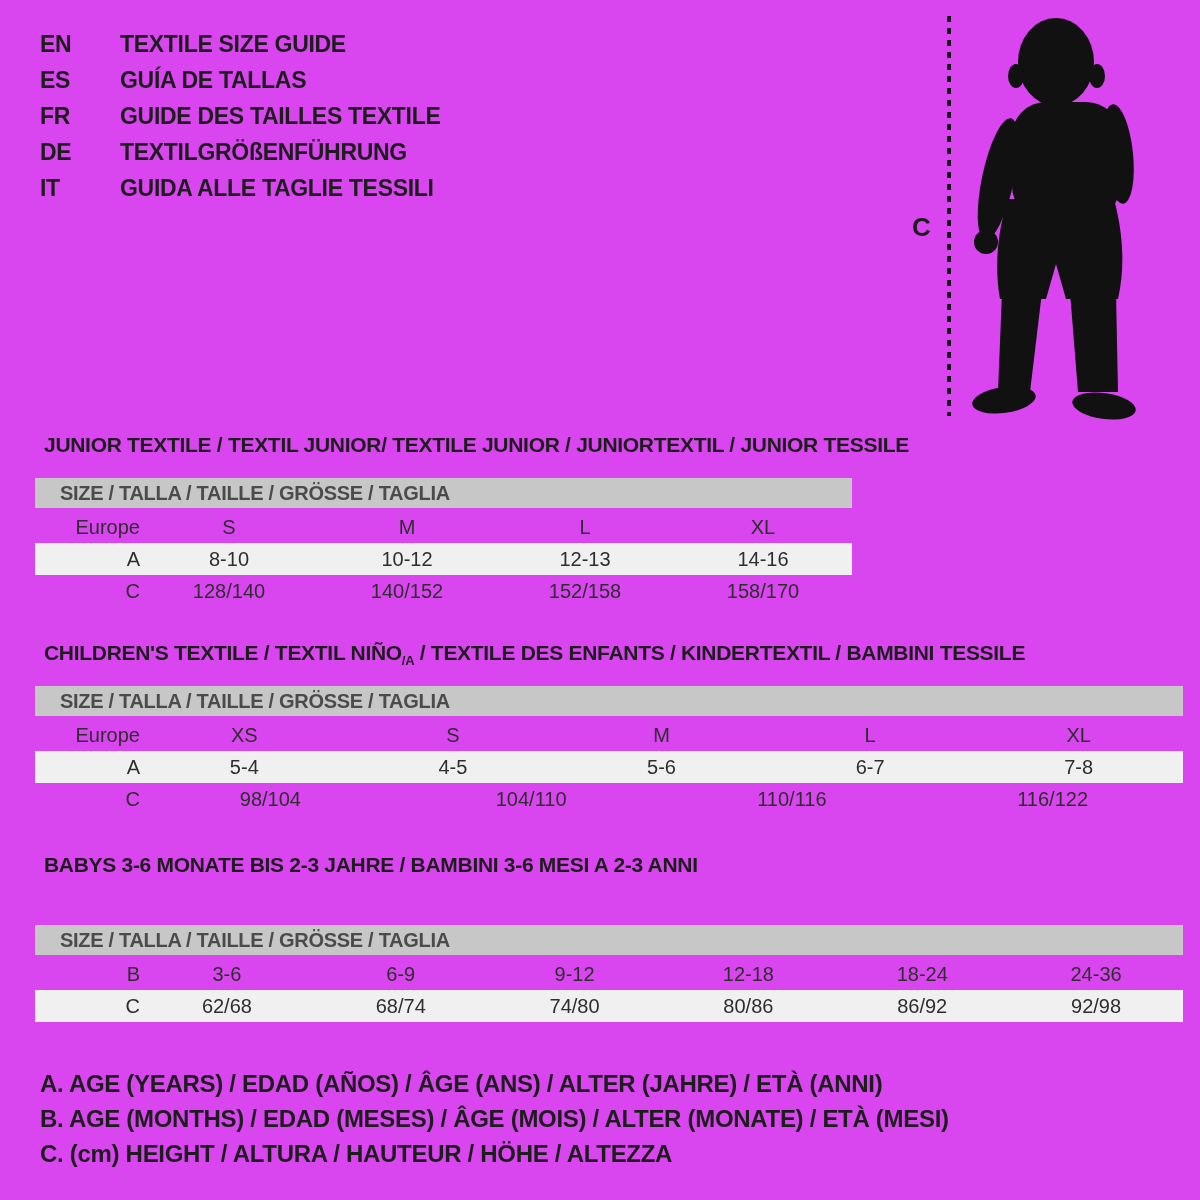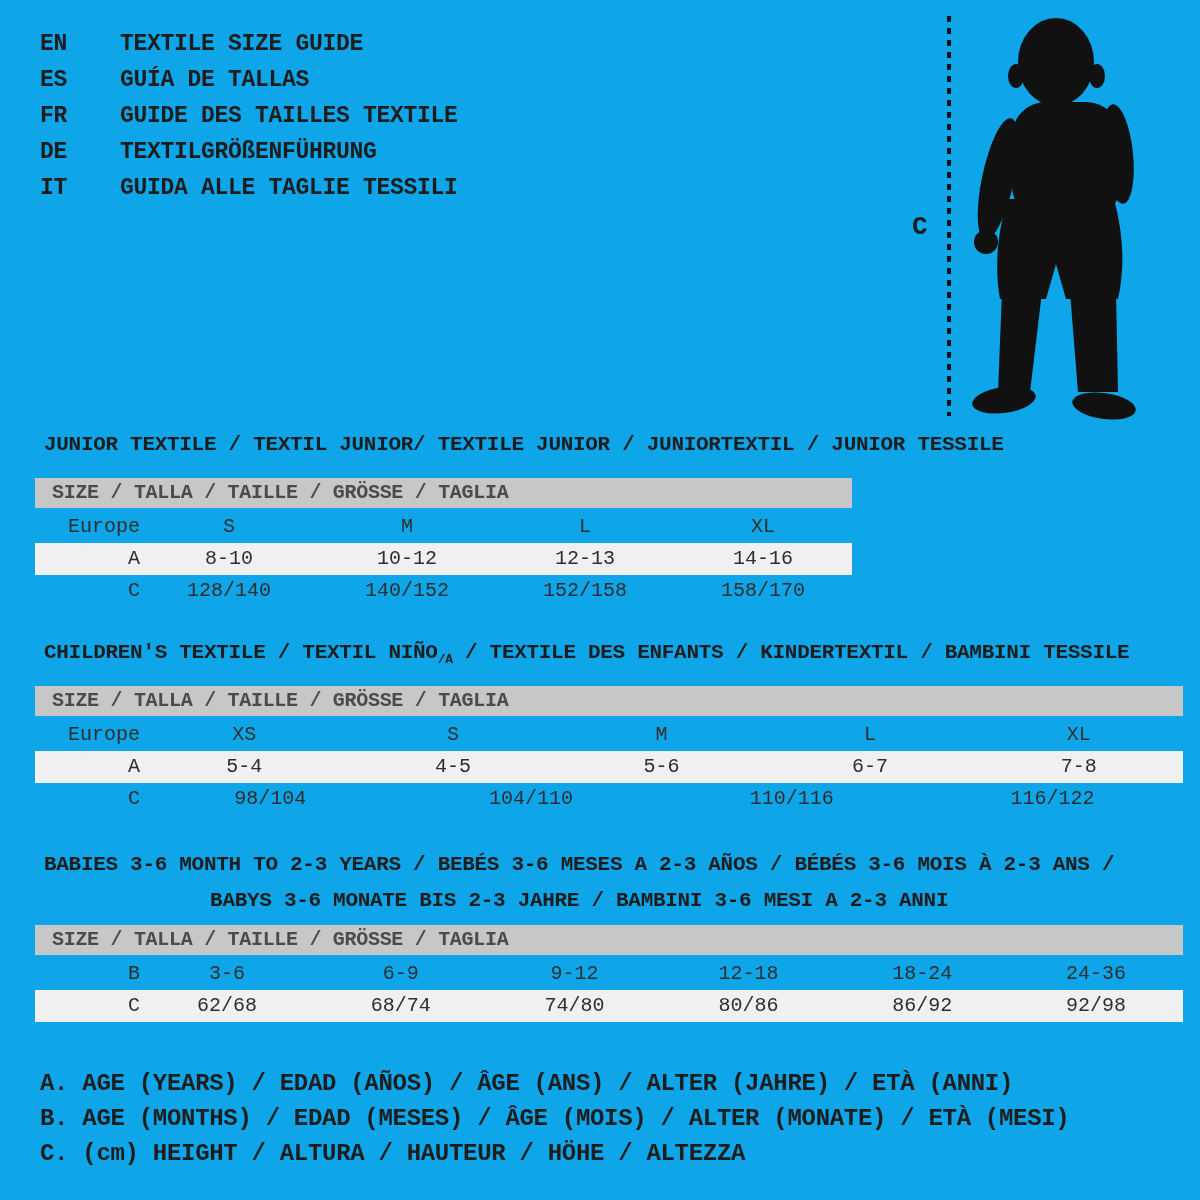--- a/index.html
+++ b/index.html
@@ -2,21 +2,21 @@
 <html style="--header-bar: #c7c7c7; --header-text: #4b4b4b; --shaded-row: #f0f0f0; --silhouette: #111111;"><head>
 <meta charset="utf-8">
 <style>
   html, body { margin: 0; padding: 0; }
   body {
     width: 1200px; height: 1200px;
     background: #ffffff;
     font-family: "Liberation Sans", "DejaVu Sans", sans-serif;
     color: #1d1d1d;
   }
-  #canvas { position: relative; width: 1200px; height: 1200px; overflow: hidden; background: #0ea5e9; font-family: Liberation Mono, monospace; }
+  #canvas { position: relative; width: 1200px; height: 1200px; overflow: hidden; background: #d946ef; }
 
   
   .lang-block { position: absolute; left: 40px; top: 26px; }
   .lang-row { display: flex; height: 36px; line-height: 36px; }
   .lang-code { width: 80px; font-weight: bold; font-size: 23px; letter-spacing: -0.3px; }
   .lang-title { font-weight: bold; font-size: 23px; letter-spacing: -0.3px; white-space: nowrap; }
 
   
   .measure-line {
     position: absolute; left: 947px; top: 16px; width: 4px; height: 400px;
@@ -33,21 +33,21 @@
   .sub { font-size: 13px; vertical-align: sub; font-weight: bold; }
   .heading-line { height: 36px; line-height: 36px; }
 
   
   .size-table { position: absolute; left: 35px; }
   .size-bar {
     height: 30px; line-height: 30px;
     background: var(--header-bar, #c7c7c7);
     color: var(--header-text, #4b4b4b);
     font-weight: bold; font-size: 20px; letter-spacing: -0.3px;
-    padding-left: 17px; box-sizing: border-box;
+    padding-left: 25px; box-sizing: border-box;
     margin-bottom: 3px;
   }
   .trow { display: flex; height: 32px; line-height: 32px; font-size: 20px; color: #2e2e2e; }
   .trow.shade { background: var(--shaded-row, #f0f0f0); }
   .tlabel { width: 105px; padding-left: 7px; box-sizing: border-box; text-align: right; }
   .tcell { flex: 1; text-align: center; }
 
   
   .legend-block { position: absolute; left: 40px; top: 1066px; }
   .legend-line { height: 35px; line-height: 35px; font-weight: bold; font-size: 24px; letter-spacing: -0.3px; white-space: nowrap; }
@@ -152,21 +152,20 @@
     <div class="trow">
       <div class="tlabel">C</div>
       <div class="tcell">98/104</div>
       <div class="tcell">104/110</div>
       <div class="tcell">110/116</div>
       <div class="tcell">116/122</div>
     </div>
   </div>
 
   <div class="section-heading" style="top:847px;">
-    <div class="heading-line">BABIES 3-6 MONTH TO 2-3 YEARS / BEBÉS 3-6 MESES A 2-3 AÑOS / BÉBÉS 3-6 MOIS À 2-3 ANS /</div>
     <div class="heading-line">BABYS 3-6 MONATE BIS 2-3 JAHRE / BAMBINI 3-6 MESI A 2-3 ANNI</div>
   </div>
   <div class="size-table" style="top:925px; width:1148px;">
     <div class="size-bar">SIZE / TALLA / TAILLE / GRÖSSE / TAGLIA</div>
     <div class="trow">
       <div class="tlabel">B</div>
       <div class="tcell">3-6</div>
       <div class="tcell">6-9</div>
       <div class="tcell">9-12</div>
       <div class="tcell">12-18</div>

